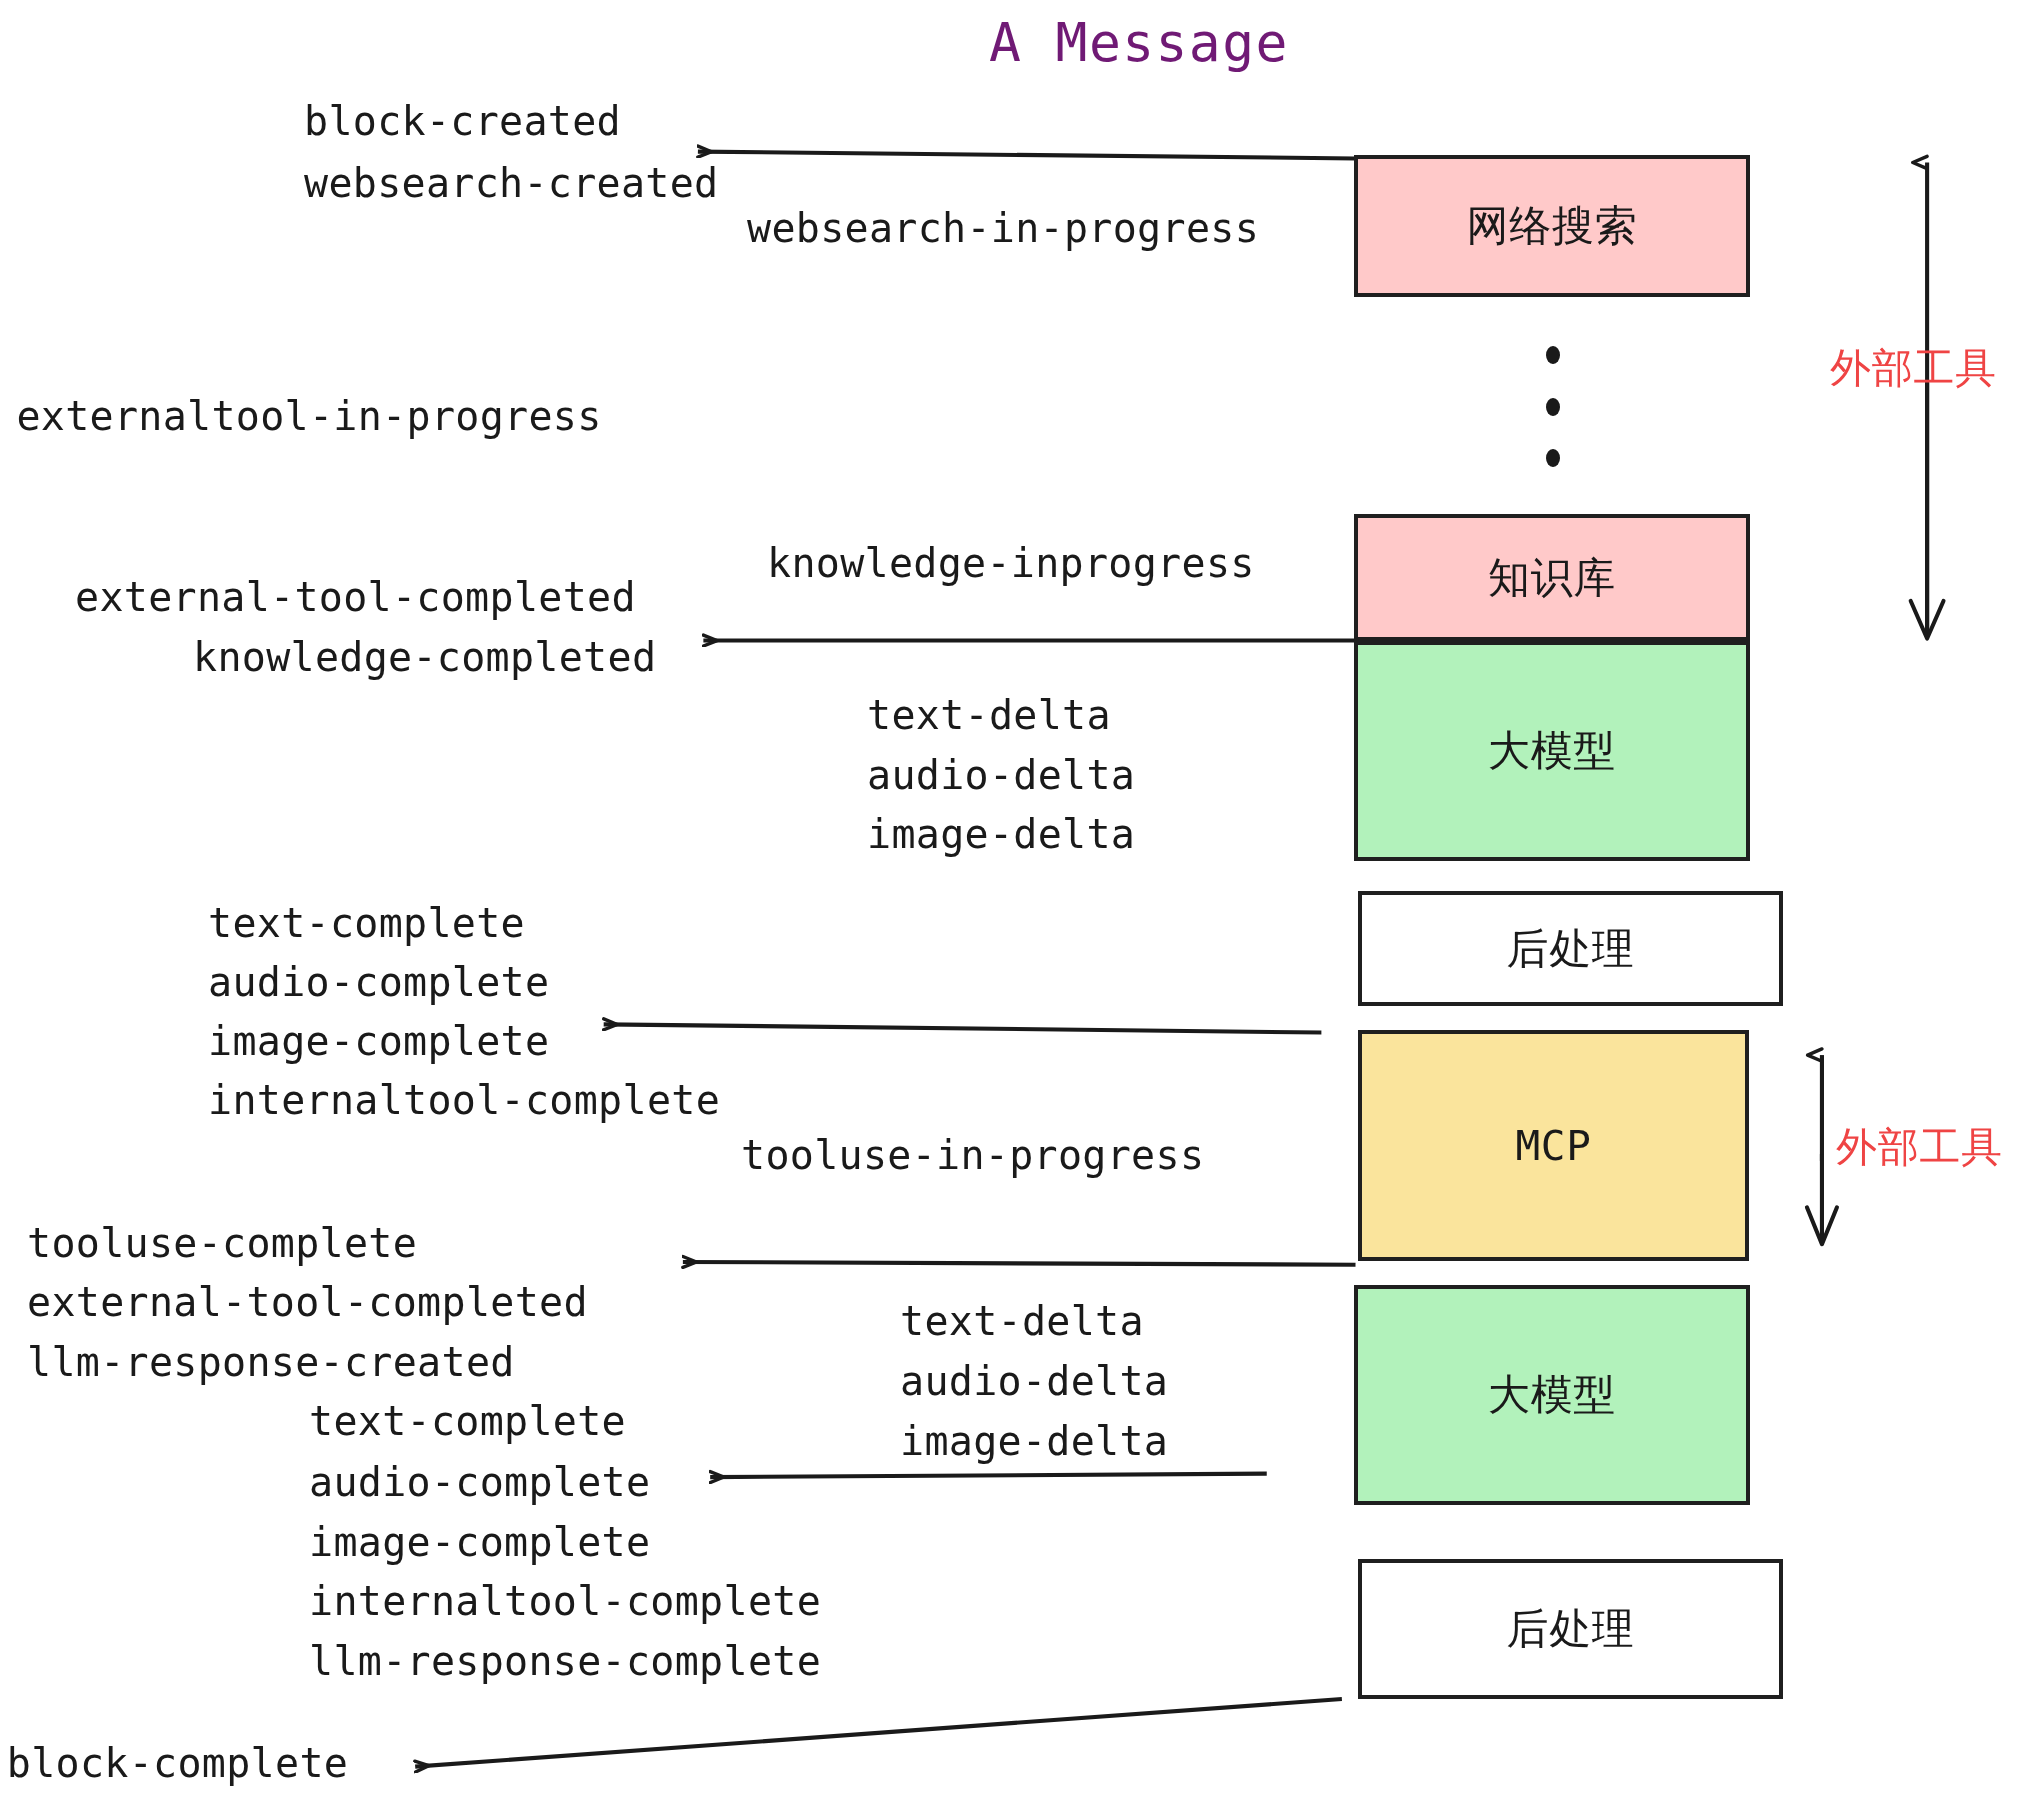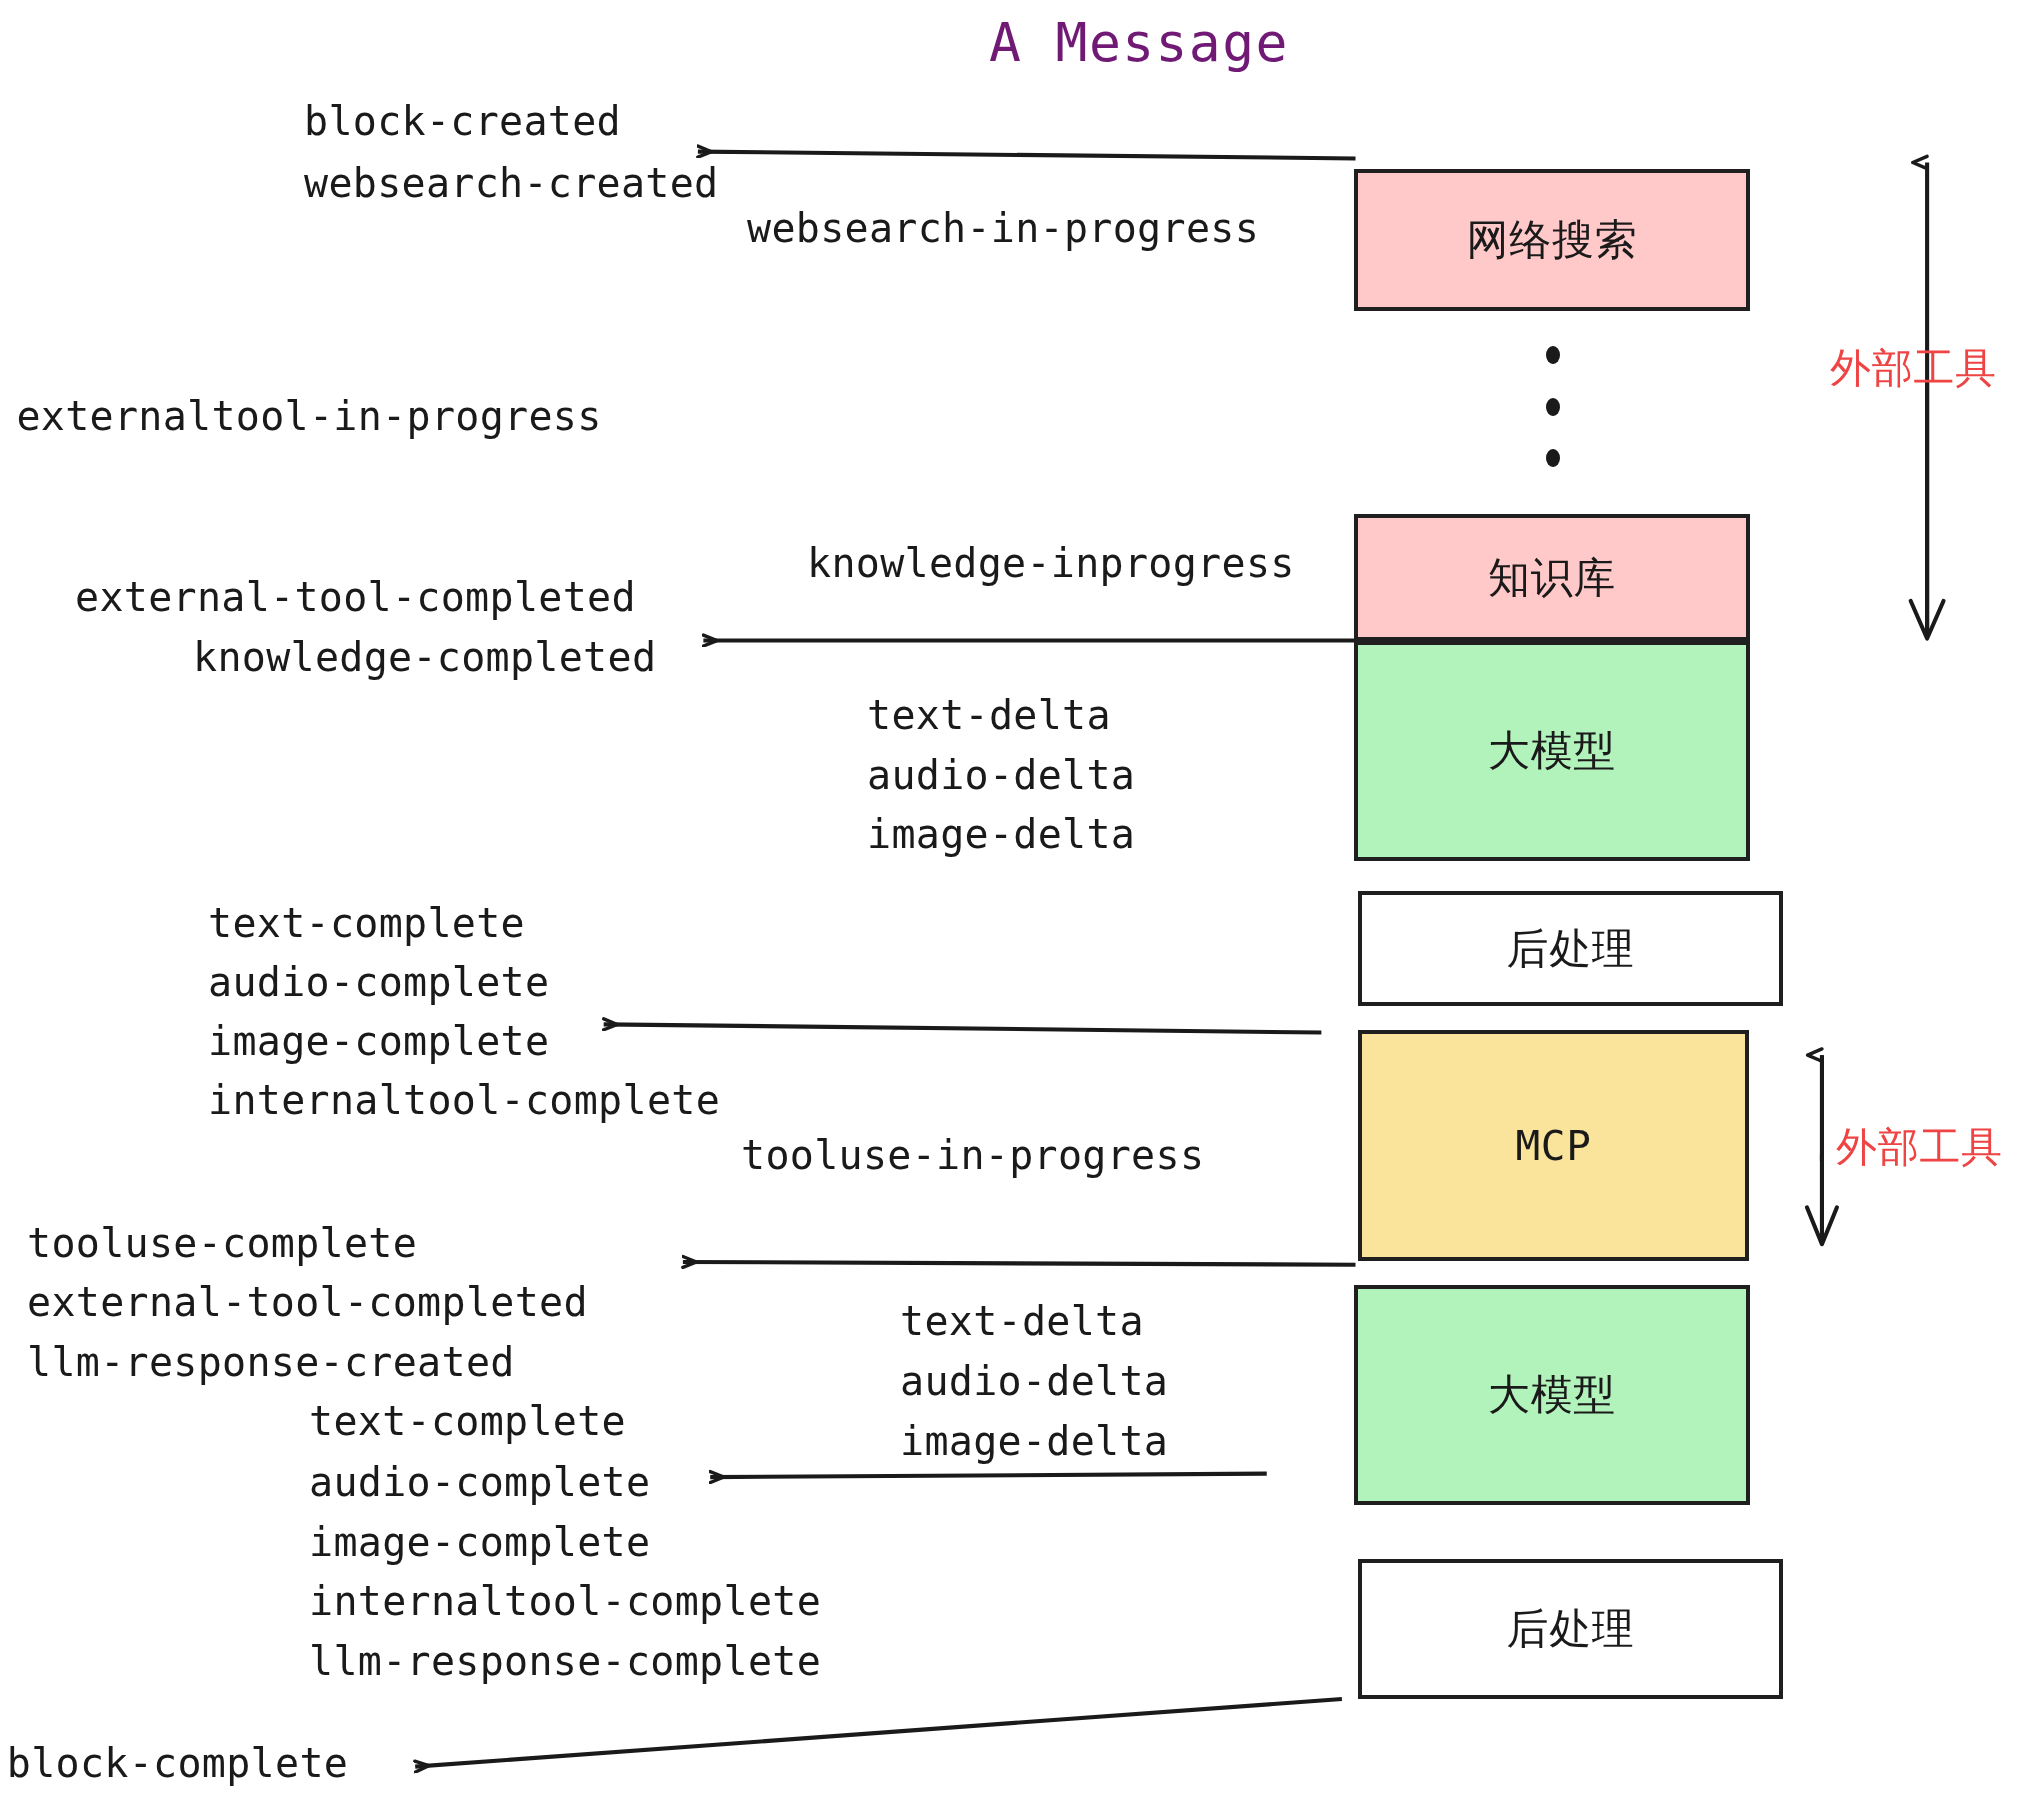--- a/index.html
+++ b/index.html
@@ -114,21 +114,21 @@
     <path d="M2668,1690 L2668,1815" stroke="#1a1a1a" stroke-width="6" fill="none"></path>
     <path d="M2646,1768 L2668,1822 L2690,1768" stroke="#1a1a1a" stroke-width="6" fill="none" stroke-linecap="round" stroke-linejoin="round"></path>
   </svg>
 
   <div class="lbl" style="left:304px;  top:101px;">block-created</div>
   <div class="lbl" style="left:304px;  top:163px;">websearch-created</div>
   <div class="lbl" style="left:747px; top:208px;">websearch-in-progress</div>
 
   <div class="lbl" style="left:16.4px;   top:396px;">externaltool-in-progress</div>
 
-  <div class="lbl" style="left:807px; top:543px;">knowledge-inprogress</div>
+  <div class="lbl" style="left:767px; top:543px;">knowledge-inprogress</div>
   <div class="lbl" style="left:75px;  top:577px;">external-tool-completed</div>
   <div class="lbl" style="left:193px;  top:637px;">knowledge-completed</div>
 
   <div class="lbl" style="left:867px; top:695px;">text-delta</div>
   <div class="lbl" style="left:867px; top:755px;">audio-delta</div>
   <div class="lbl" style="left:867px; top:814px;">image-delta</div>
 
   <div class="lbl" style="left:208px;  top:903px;">text-complete</div>
   <div class="lbl" style="left:208px;  top:962px;">audio-complete</div>
   <div class="lbl" style="left:208px;  top:1021px;">image-complete</div>
@@ -145,21 +145,21 @@
   <div class="lbl" style="left:900px; top:1421px;">image-delta</div>
 
   <div class="lbl" style="left:309px;  top:1401px;">text-complete</div>
   <div class="lbl" style="left:309px;  top:1462px;">audio-complete</div>
   <div class="lbl" style="left:309px;  top:1522px;">image-complete</div>
   <div class="lbl" style="left:309px;  top:1581px;">internaltool-complete</div>
   <div class="lbl" style="left:309px;  top:1641px;">llm-response-complete</div>
 
   <div class="lbl" style="left:6.8px;   top:1743px;">block-complete</div>
 
-  <div class="node" style="left:1354px; top:169px; width:396px; height:142px; background:#FFC9C9;">
+  <div class="node" style="left:1354px; top:155px; width:396px; height:142px; background:#FFC9C9;">
     <span>网络搜索</span>
   </div>
 
   <div class="dot" style="left:1546px; top:346px;"></div>
   <div class="dot" style="left:1546px; top:398px;"></div>
   <div class="dot" style="left:1546px; top:449px;"></div>
 
   <div class="node" style="left:1354px; top:514px; width:396px; height:127px; background:#FFC9C9;justify-content:center;">
     <span>知识库</span>
   </div>

